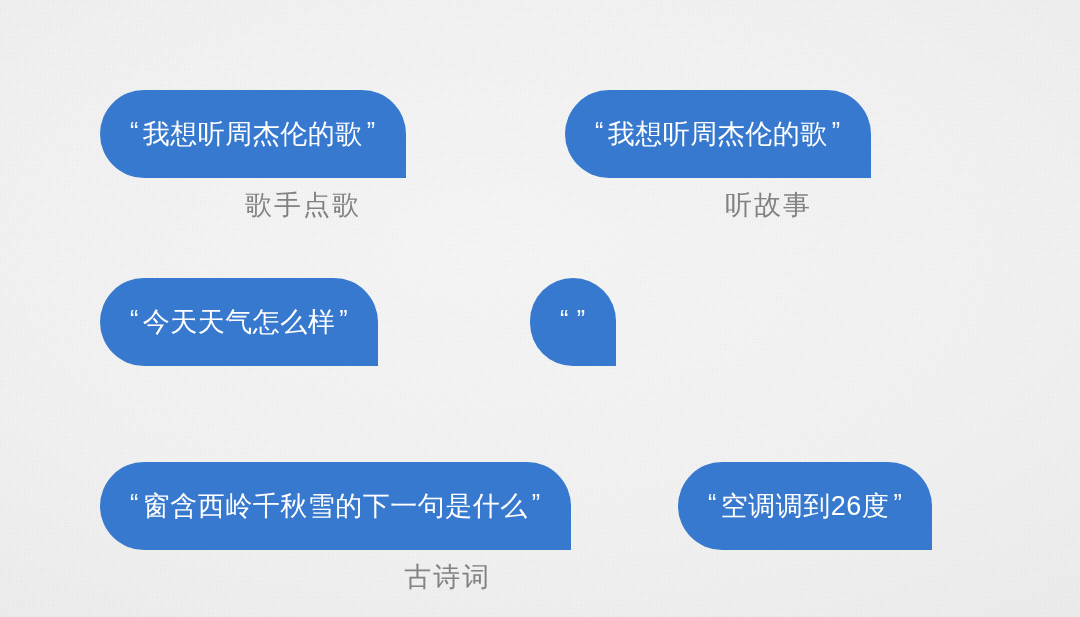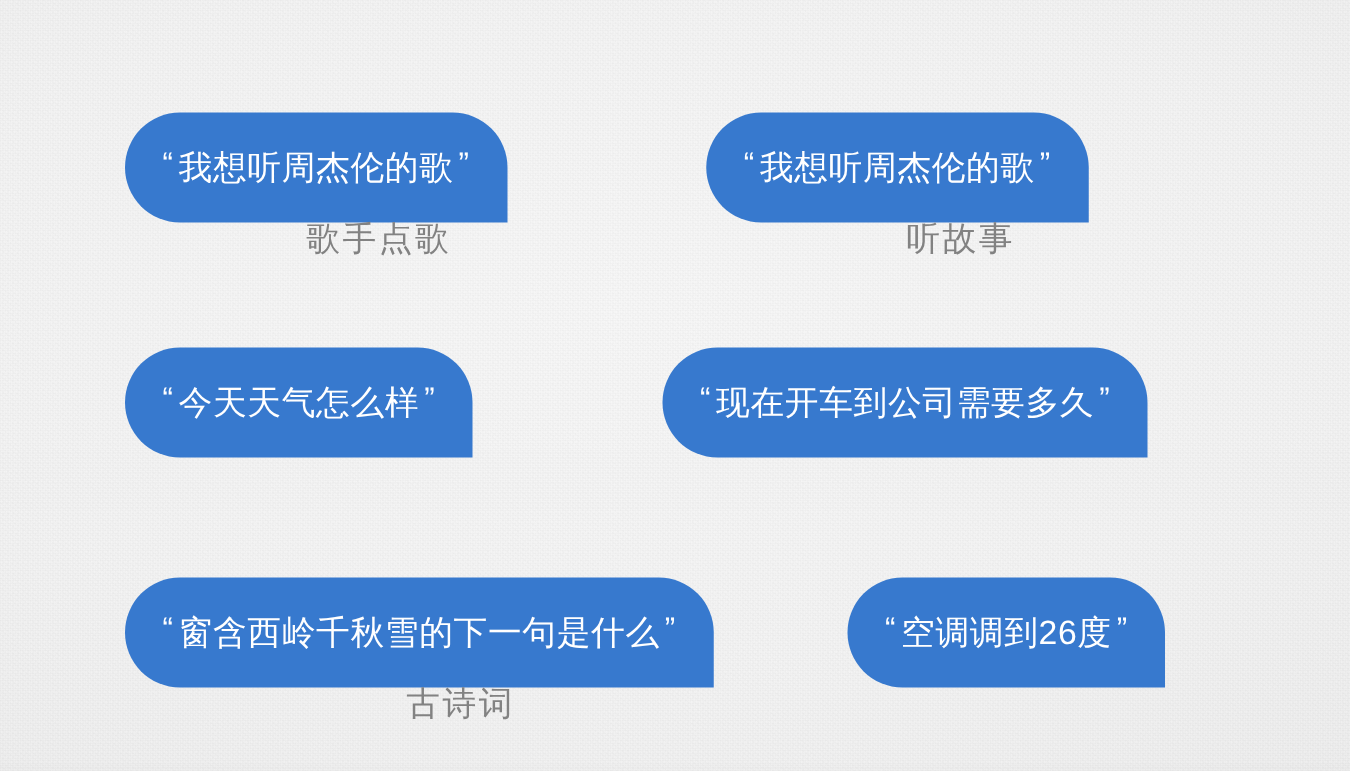--- a/index.html
+++ b/index.html
@@ -61,20 +61,21 @@
   }
   .chip .q {
     font-size: 25px;
     position: relative;
     top: -3px;
   }
   .chip .q.open  { margin-right: 4px; }
   .chip .q.close { margin-left: 4px; }
 
   .caption {
+    margin-top: 14px;
     font-size: 27px;
     color: #828282;
     letter-spacing: 2px;
     white-space: nowrap;
     line-height: 1;
   }
 
   
   .r1 { top: 90px;  }
   .r2 { top: 278px; }
@@ -86,21 +87,21 @@
   .c-b2 { left: 530px; }
   .c-a3 { left: 100px; }
   .c-b3 { left: 678px; }
 
   
   .cap-left   { text-align: left;   }
   .cap-pad-a1 { padding-left: 145px; }
   .cap-pad-b1 { padding-left: 160px; }
   .cap-pad-a2 { padding-left: 120px; }
   .cap-pad-b2 { padding-left: 180px; }
-  .cap-pad-a3 { padding-left: 225px; }
+  .cap-pad-a3 { padding-left: 225px; text-align: center; }
   .cap-pad-b3 { padding-left: 85px;  }
 </style>
 </head>
 <body>
 
 <div id="backdrop">
   <div id="grain"></div>
 </div>
 
 <div id="board">
@@ -127,21 +128,20 @@
     <div class="chip">
       <span class="q open">“</span>
       <span>今天天气怎么样</span>
       <span class="q close">”</span>
     </div>
   </div>
 
   <div class="cell r2 c-b2">
     <div class="chip">
       <span class="q open">“</span>
-      <span>现在开车到公司需要多久</span>
       <span class="q close">”</span>
     </div>
   </div>
 
   <div class="cell r3 c-a3">
     <div class="chip">
       <span class="q open">“</span>
       <span>窗含西岭千秋雪的下一句是什么</span>
       <span class="q close">”</span>
     </div>

